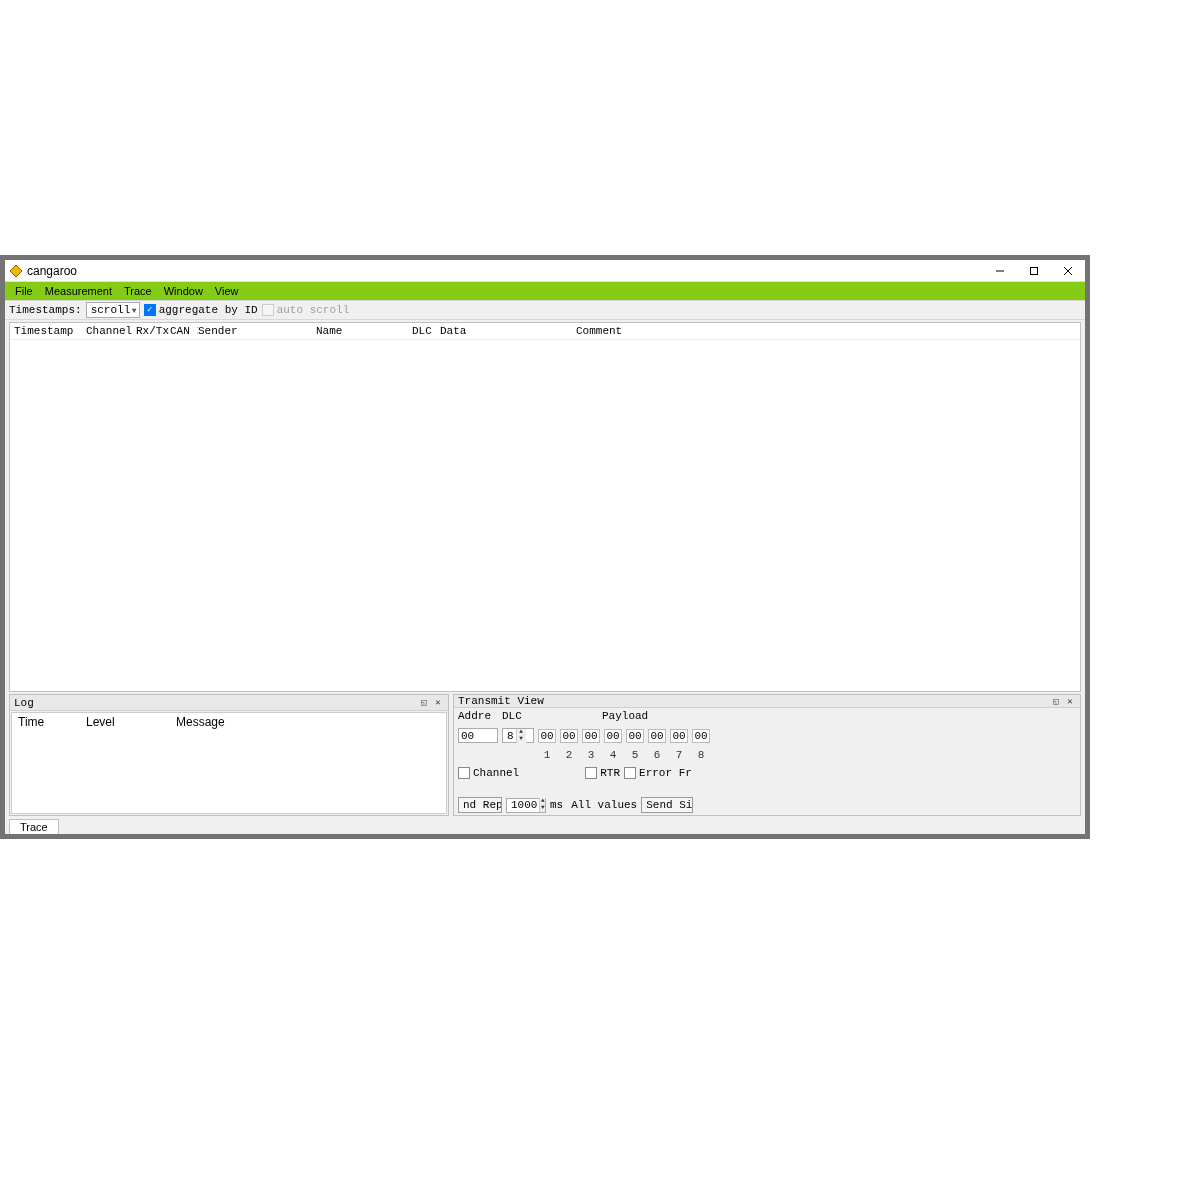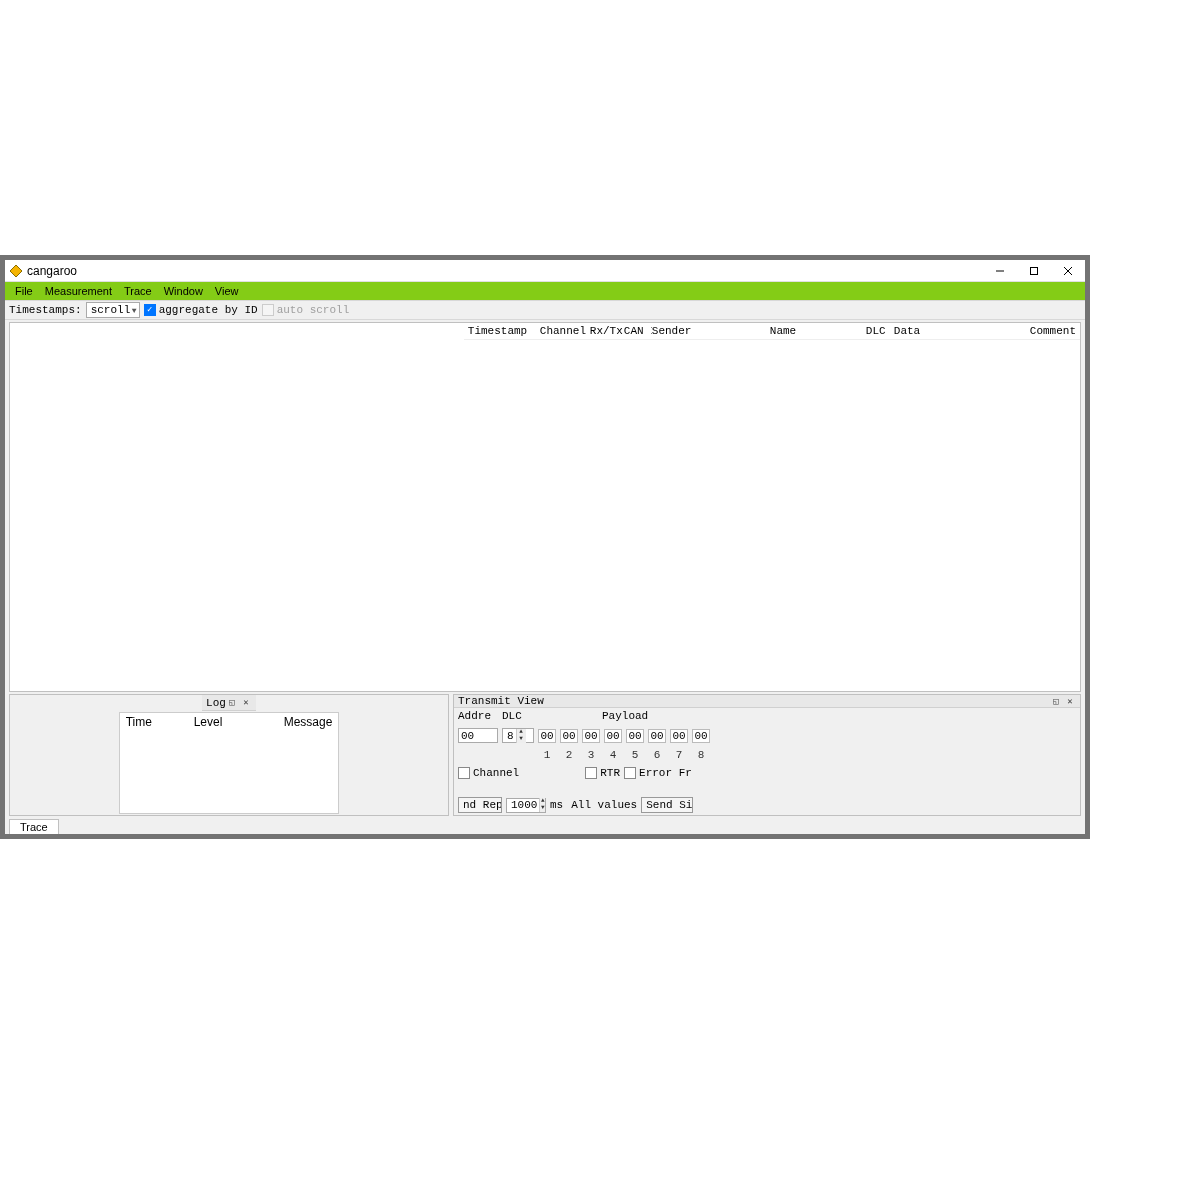--- a/index.html
+++ b/index.html
@@ -88,21 +88,20 @@
   .lbl { display: inline-flex; align-items: center; gap: 3px; }
   .lbl.disabled { color: #a0a0a0; }
   .trace-panel {
     flex: 1;
     margin: 2px 4px;
     border: 1px solid #c0c0c0;
     background: #ffffff;
     display: flex;
     flex-direction: column;
     overflow: hidden;
-    align-items: flex-end;
   }
   .trace-header {
     display: flex;
     padding: 2px 4px;
     border-bottom: 1px solid #eee;
     color: #000;
   }
   .col { overflow: hidden; white-space: nowrap; }
   .bottom-row {
     display: flex;
@@ -124,21 +123,21 @@
     padding: 0 4px;
     justify-content: space-between;
   }
   .panel-controls { display: flex; gap: 2px; }
   .panel-ctrl {
     width: 12px; height: 12px;
     display: flex; align-items: center; justify-content: center;
     font-size: 9px; color: #444; cursor: pointer;
     border: 1px solid transparent;
   }
-  .log-panel { flex: 0 0 440px; align-items: center; }
+  .log-panel { flex: 0 0 440px; }
   .log-body { flex: 1; background: #fff; border: 1px solid #ccc; margin: 1px; }
   .log-header { display: flex; padding: 2px 6px; }
   .log-header .col { font-size: 12px; }
   .transmit-panel { flex: 1; }
   .transmit-body { flex: 1; margin: 2px 4px; display: flex; flex-direction: column; gap: 6px; }
   .tx-row { display: flex; align-items: center; gap: 4px; }
   .tx-input {
     height: 15px; border: 1px solid #aaa; background: #fff;
     display: flex; align-items: center; padding: 0 2px;
   }

